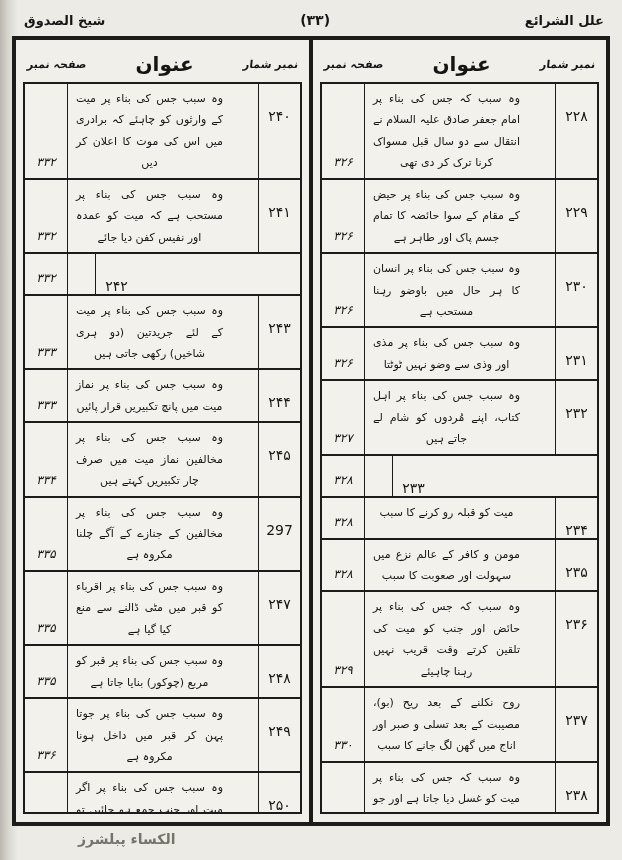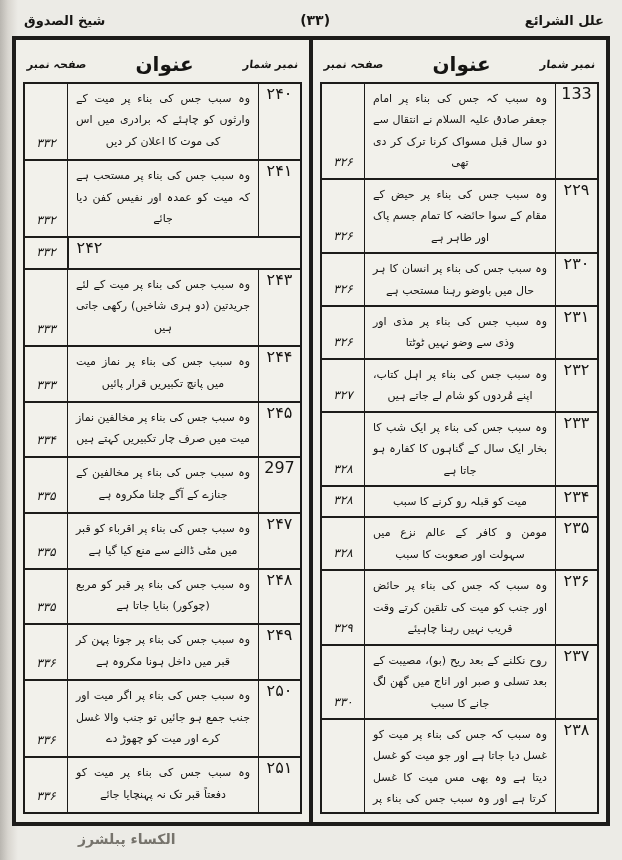--- a/index.html
+++ b/index.html
@@ -91,22 +91,23 @@
     text-align-last: center;
     font-size: 11px;
     line-height: 1.95;
     padding: 4px 8px;
   }
   .cell-serial {
     width: 42px;
     flex: 0 0 42px;
     border-left: 1.5px solid #1d1c1a;
     text-align: center;
-    padding-top: 0;
-    font-size: 16px;
+    padding-top: 24px;
+    font-size: 14px;
+    margin-left: 27px;
   }
   .page-footer {
     direction: ltr;
     text-align: left;
     padding: 5px 0 0 78px;
     font-size: 14px;
     color: #76736c;
     font-weight: bold;
   }
 </style>
@@ -124,21 +125,21 @@
   <section class="panel first">
     <div class="panel-head">
       <span class="lbl-small">نمبر شمار</span>
       <span class="lbl-title">عنوان</span>
       <span class="lbl-small">صفحہ نمبر</span>
     </div>
     <div class="toc-table" id="table-right">
         <div class="toc-row">
           <div class="cell-page">۳۲۶</div>
           <div class="cell-title">وہ سبب کہ جس کی بناء پر امام جعفر صادق علیہ السلام نے انتقال سے دو سال قبل مسواک کرنا ترک کر دی تھی</div>
-          <div class="cell-serial">133</div>
+          <div class="cell-serial">۲۲۸</div>
         </div>
         <div class="toc-row">
           <div class="cell-page">۳۲۶</div>
           <div class="cell-title">وہ سبب جس کی بناء پر حیض کے مقام کے سوا حائضہ کا تمام جسم پاک اور طاہر ہے</div>
           <div class="cell-serial">۲۲۹</div>
         </div>
         <div class="toc-row">
           <div class="cell-page">۳۲۶</div>
           <div class="cell-title">وہ سبب جس کی بناء پر انسان کا ہر حال میں باوضو رہنا مستحب ہے</div>
           <div class="cell-serial">۲۳۰</div>
@@ -148,21 +149,20 @@
           <div class="cell-title">وہ سبب جس کی بناء پر مذی اور وذی سے وضو نہیں ٹوٹتا</div>
           <div class="cell-serial">۲۳۱</div>
         </div>
         <div class="toc-row">
           <div class="cell-page">۳۲۷</div>
           <div class="cell-title">وہ سبب جس کی بناء پر اہل کتاب، اپنے مُردوں کو شام لے جاتے ہیں</div>
           <div class="cell-serial">۲۳۲</div>
         </div>
         <div class="toc-row">
           <div class="cell-page">۳۲۸</div>
-          <div class="cell-title">وہ سبب جس کی بناء پر ایک شب کا بخار ایک سال کے گناہوں کا کفارہ ہو جاتا ہے</div>
           <div class="cell-serial">۲۳۳</div>
         </div>
         <div class="toc-row">
           <div class="cell-page">۳۲۸</div>
           <div class="cell-title">میت کو قبلہ رو کرنے کا سبب</div>
           <div class="cell-serial">۲۳۴</div>
         </div>
         <div class="toc-row">
           <div class="cell-page">۳۲۸</div>
           <div class="cell-title">مومن و کافر کے عالم نزع میں سہولت اور صعوبت کا سبب</div>

